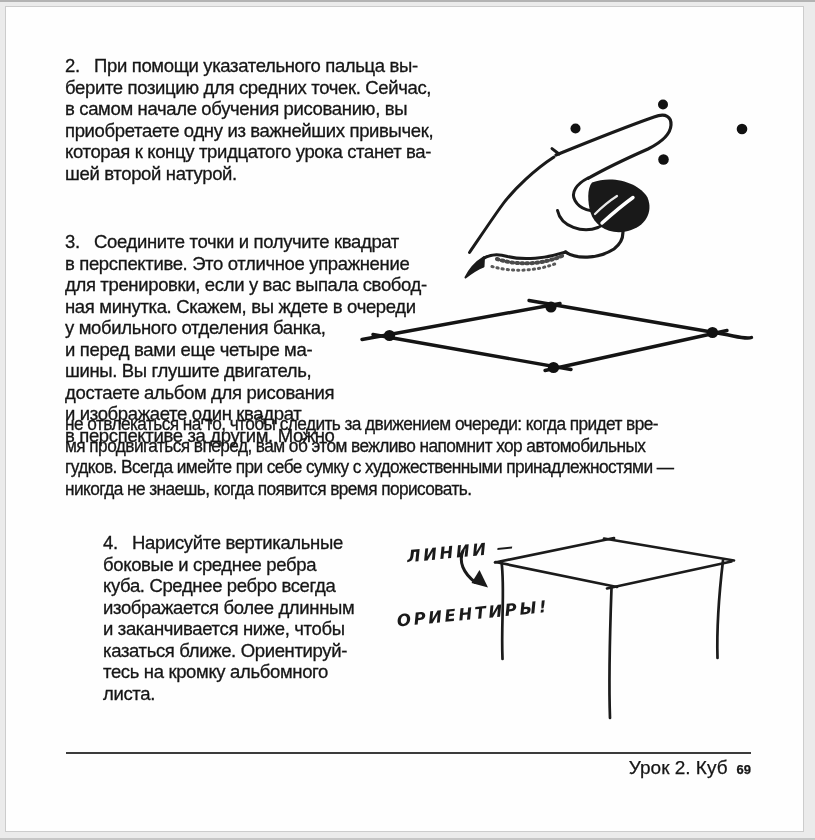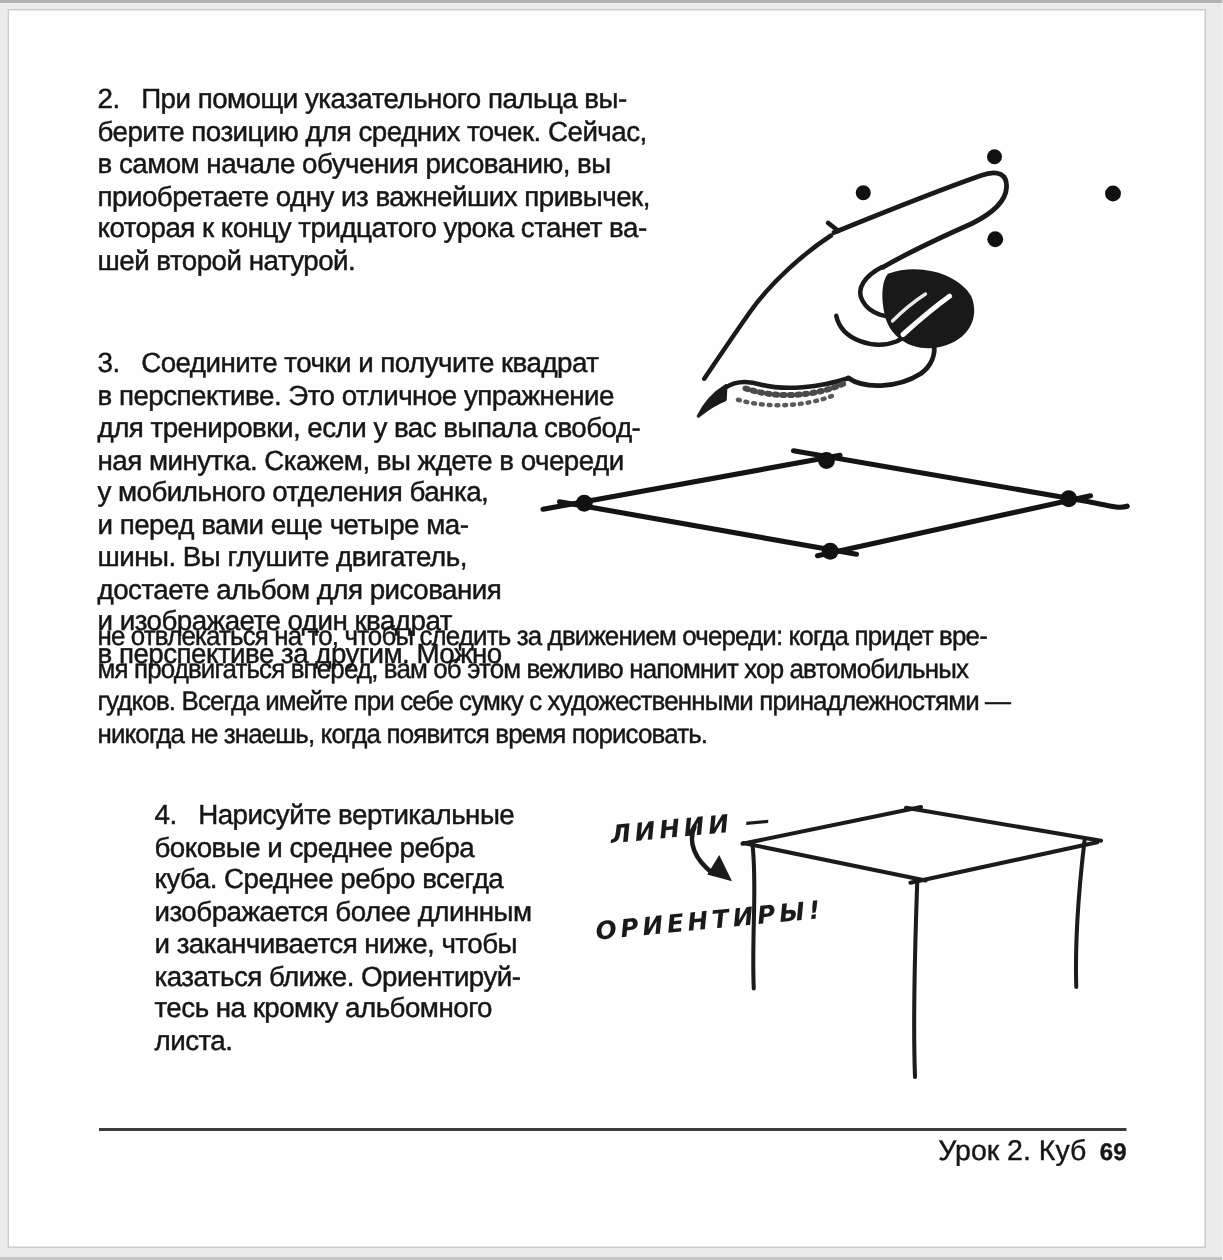--- a/index.html
+++ b/index.html
@@ -29,21 +29,21 @@
     position:absolute;left:386px;top:506px;
     transform:rotate(-5.5deg);transform-origin:left top;
     font-family:"DejaVu Sans",sans-serif;font-style:italic;font-weight:600;
     font-size:16.5px;line-height:21px;letter-spacing:2.6px;
     text-transform:uppercase;color:#1a1a1a;white-space:pre;
   }
   .hand-label .l1{display:block;margin-left:16px;}
   .hand-label .l2{display:block;}
   .footer-rule{position:absolute;left:66px;top:752px;width:685px;height:2px;background:#3c3c3c;}
   .footer-text{position:absolute;right:64px;top:757px;font-size:19px;color:#161616;white-space:pre;-webkit-text-stroke:0.25px #161616;}
-  .footer-text .pagenum{font-weight:bold;font-size:16px;margin-left:9px;}
+  .footer-text .pagenum{font-weight:bold;font-size:13px;margin-left:9px;}
 </style>
 </head>
 <body>
 
 <div class="canvas">
   <div class="paper"></div>
 
   <div id="para2" class="para">2.   При помощи указательного пальца вы-
 берите позицию для средних точек. Сейчас,
 в самом начале обучения рисованию, вы

